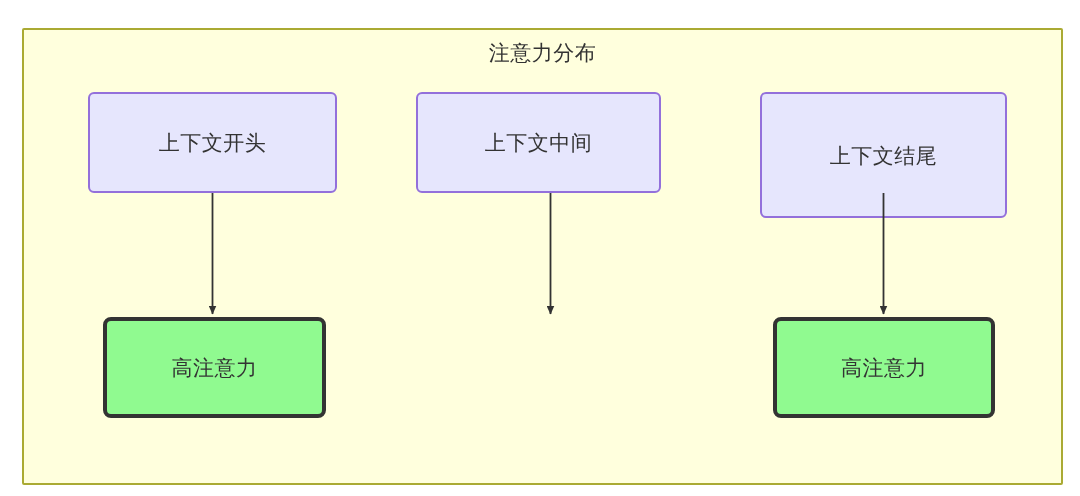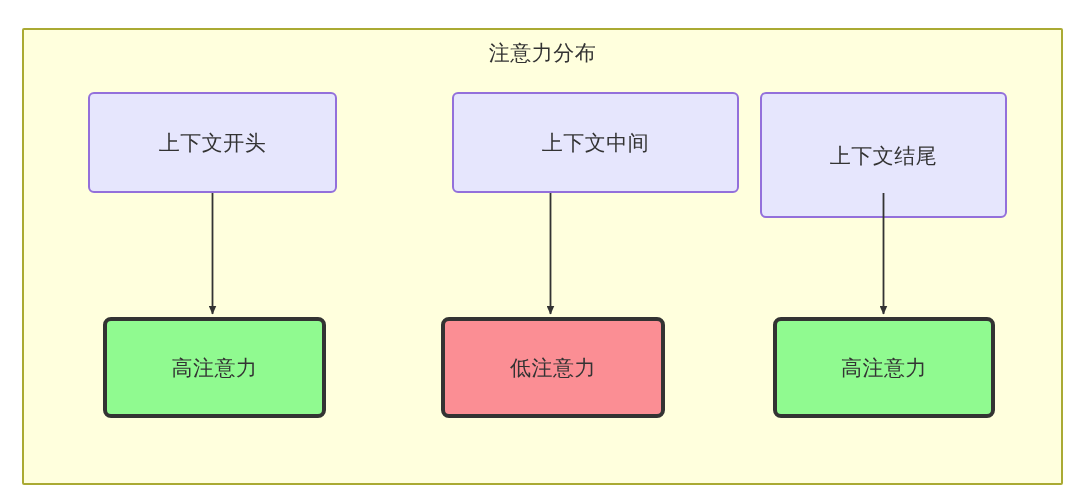--- a/index.html
+++ b/index.html
@@ -91,35 +91,32 @@
 <div id="canvas">
 
   <div class="subgraph">
     <div class="subgraph-title">注意力分布</div>
   </div>
 
   <div class="node context" style="left:88px; top:92px; width:249px; height:101px;">
     <span>上下文开头</span>
   </div>
 
-  <div class="node context" style="left:452px; top:92px; width:287px; height:101px;">
+  <div class="node context" style="left:416px; top:92px; width:245px; height:101px;">
     <span>上下文中间</span>
   </div>
 
   <div class="node context" style="left:760px; top:92px; width:247px; height:126px;">
     <span>上下文结尾</span>
   </div>
 
   <div class="node attn high" style="left:103px; top:317px; width:223px; height:101px;">
     <span>高注意力</span>
   </div>
 
-  <div class="node attn low" style="left:441px; top:317px; width:224px; height:101px;">
-    <span>低注意力</span>
-  </div>
 
   <div class="node attn high" style="left:773px; top:317px; width:222px; height:101px;">
     <span>高注意力</span>
   </div>
 
   <svg id="edges" viewBox="0 0 1080 496" xmlns="http://www.w3.org/2000/svg">
     <defs>
       <marker id="arrowhead" markerWidth="9" markerHeight="8" refX="8.5" refY="4" orient="auto" markerUnits="userSpaceOnUse">
         <path d="M0,0 L9,4 L0,8 z" fill="#333333"></path>
       </marker>

